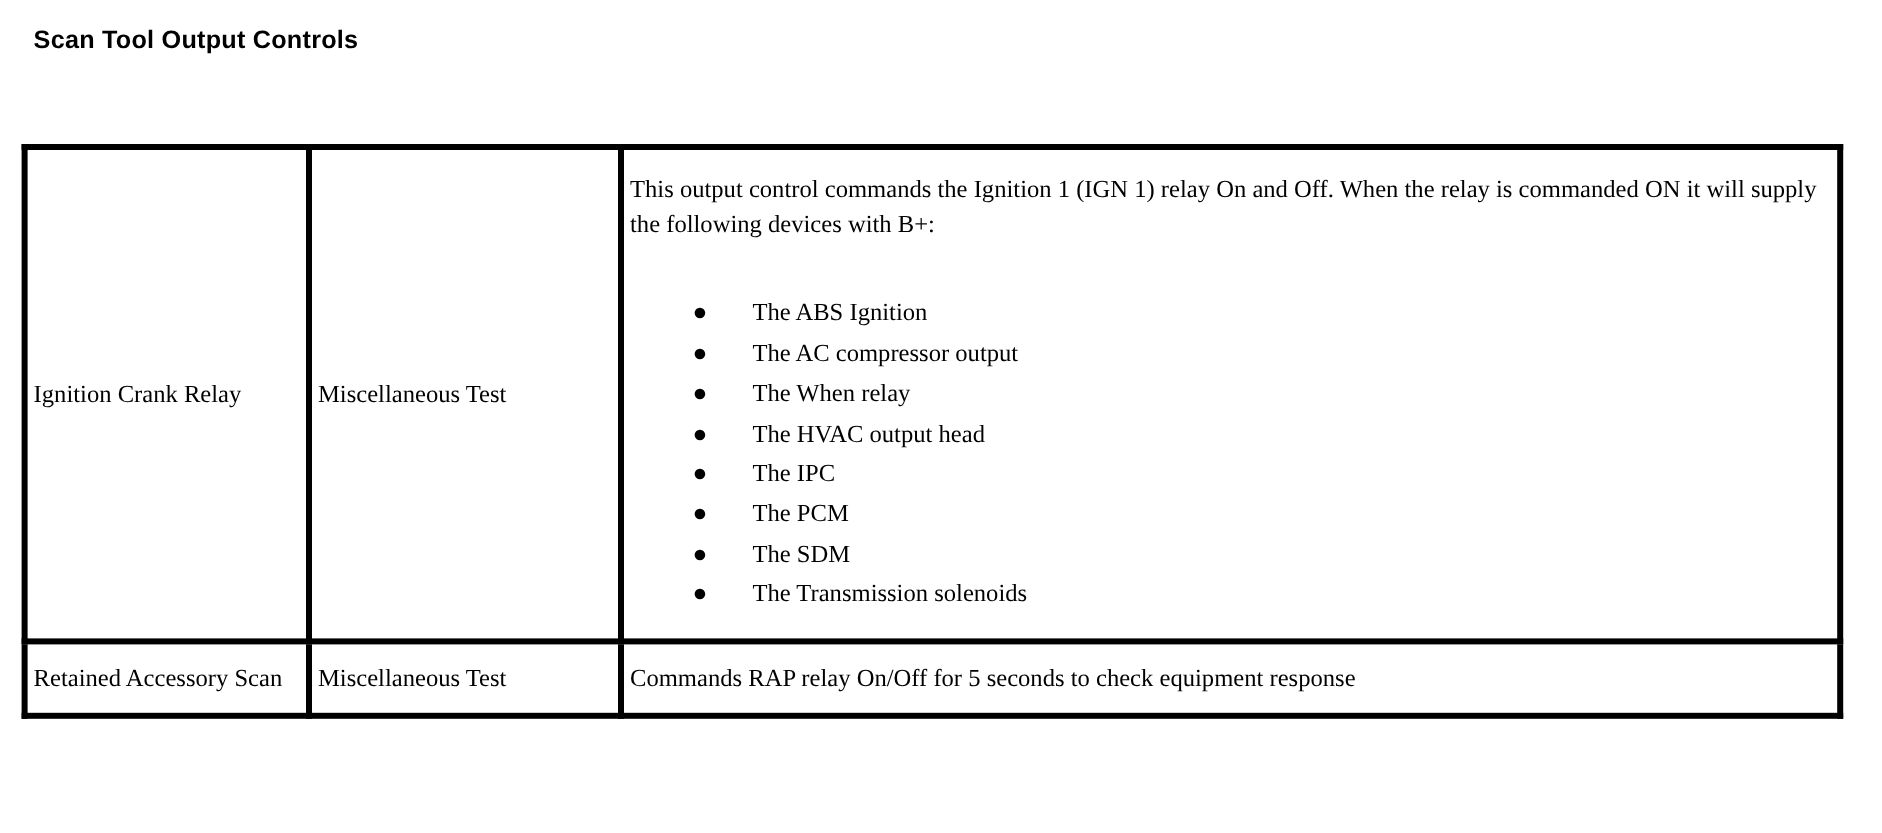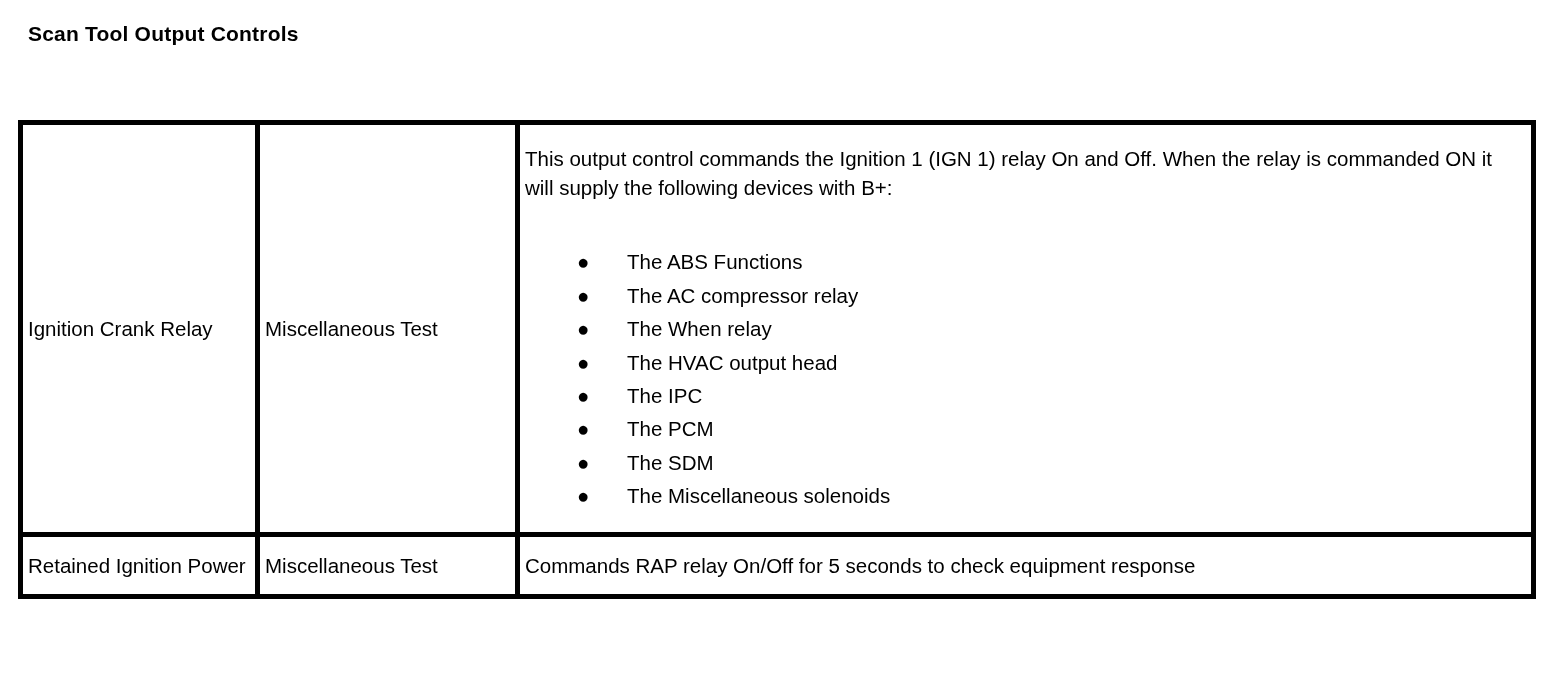--- a/index.html
+++ b/index.html
@@ -50,20 +50,21 @@
     height: 57px;
     padding: 2px 4px;
   }
   table.output-controls td {
     font-size: 20.5px;
     font-weight: normal;
     text-align: left;
     vertical-align: middle;
     line-height: 28px;
     padding: 2px 5px;
+    font-family: Liberation Serif, serif;
   }
   tr.row-main { height: 412px; }
   tr.row-rap  { height: 62px; }
   td.cell-control, td.cell-menu {
     vertical-align: middle;
   }
   td.cell-desc-main {
     vertical-align: top;
     padding-top: 6px;
   }
@@ -101,33 +102,33 @@
         <col class="c3">
     </colgroup>
     <tbody>
 
     <tr class="row-main">
       <td class="cell-control">Ignition Crank Relay</td>
       <td class="cell-menu">Miscellaneous Test</td>
       <td class="cell-desc-main">
         <p class="desc-intro">This output control commands the Ignition 1 (IGN 1) relay On and Off. When the relay is commanded ON it will supply the following devices with B+:</p>
         <ul class="device-list">
-          <li><span class="bullet-dot">●</span><span>The ABS Functions</span></li>
-          <li><span class="bullet-dot">●</span><span>The AC compressor relay</span></li>
+          <li><span class="bullet-dot">●</span><span>The ABS Ignition</span></li>
+          <li><span class="bullet-dot">●</span><span>The AC compressor output</span></li>
           <li><span class="bullet-dot">●</span><span>The When relay</span></li>
           <li><span class="bullet-dot">●</span><span>The HVAC output head</span></li>
           <li><span class="bullet-dot">●</span><span>The IPC</span></li>
           <li><span class="bullet-dot">●</span><span>The PCM</span></li>
           <li><span class="bullet-dot">●</span><span>The SDM</span></li>
-          <li><span class="bullet-dot">●</span><span>The Miscellaneous solenoids</span></li>
+          <li><span class="bullet-dot">●</span><span>The Transmission solenoids</span></li>
         </ul>
       </td>
     </tr>
 
     <tr class="row-rap">
-      <td class="cell-control">Retained Ignition Power</td>
+      <td class="cell-control">Retained Accessory Scan</td>
       <td class="cell-menu">Miscellaneous Test</td>
       <td>Commands RAP relay On/Off for 5 seconds to check equipment response</td>
     </tr>
   </tbody>
     </table>
 
 </div>
 
 </body></html>

